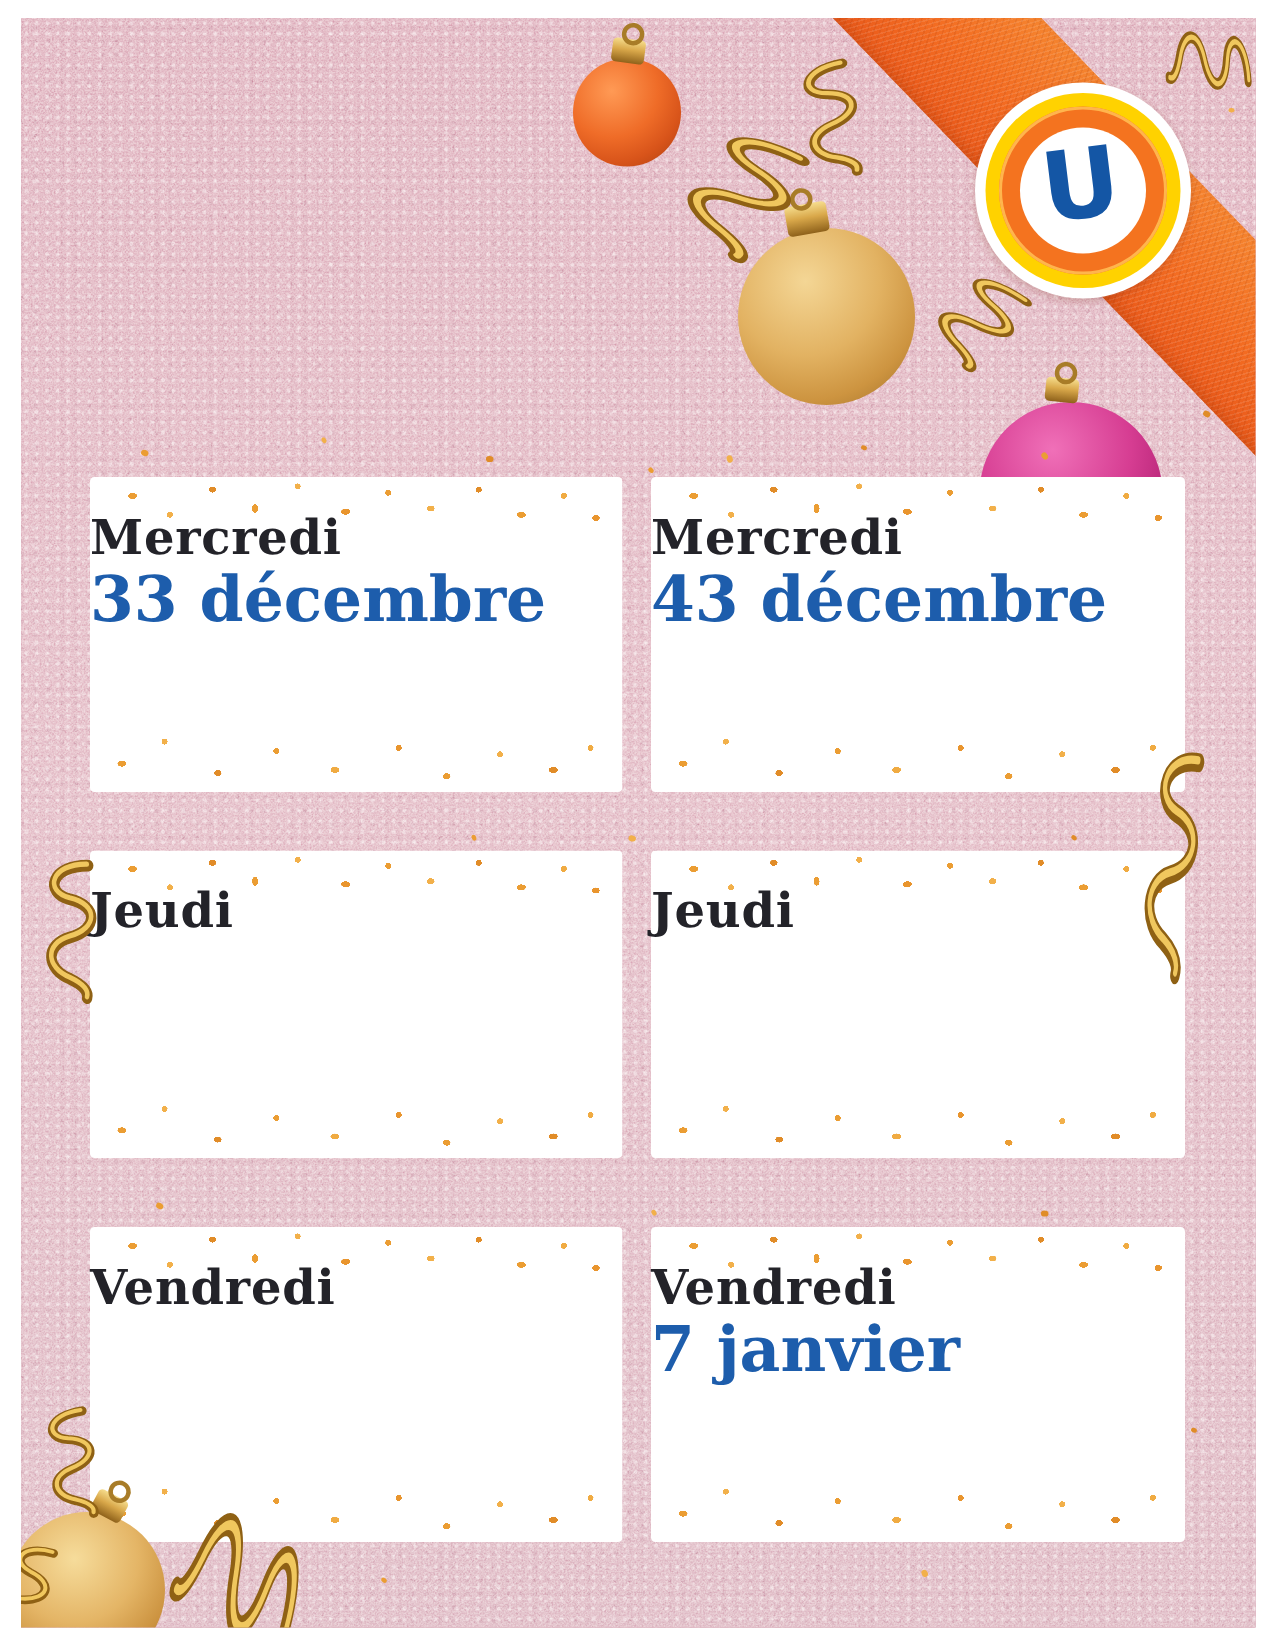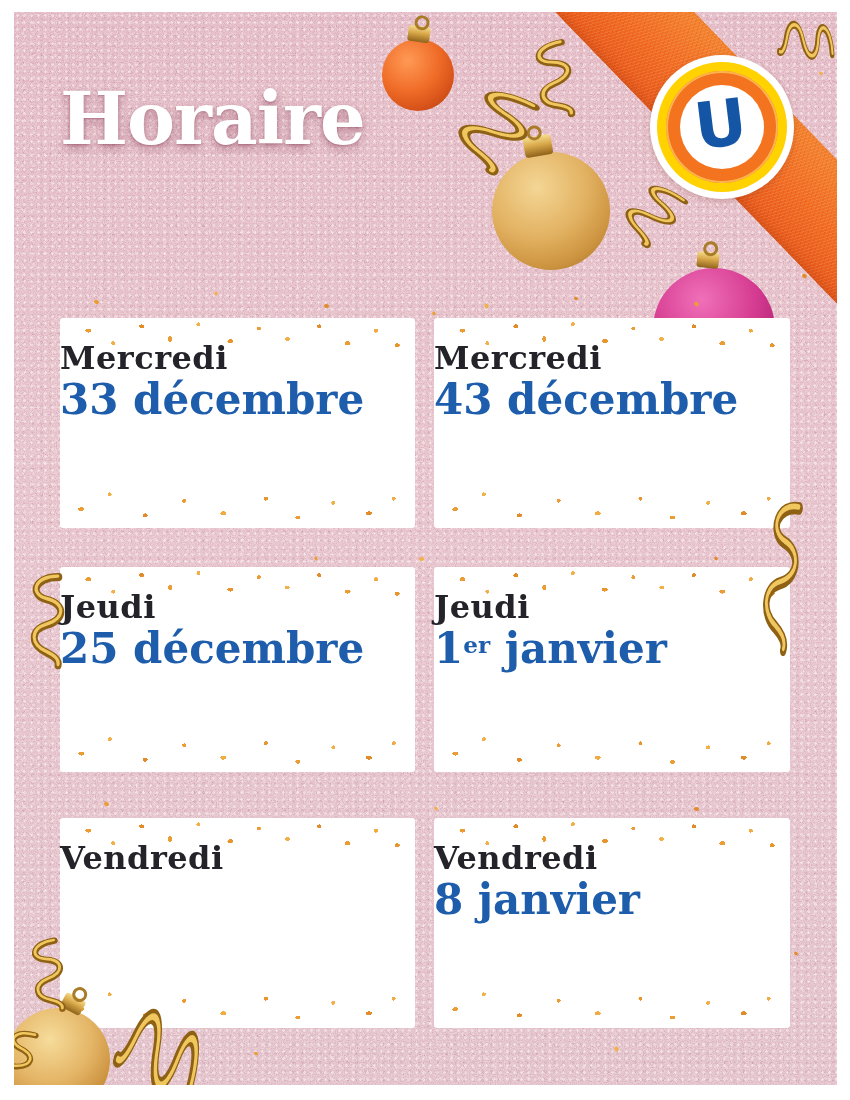--- a/index.html
+++ b/index.html
@@ -120,21 +120,20 @@
       <div class="ring-yellow">
         <div class="ring-orange">
           <div class="ring-core">
             <span class="u-letter">U</span>
           </div>
         </div>
       </div>
     </div>
 
     <h1 class="title" style="margin:0;">
-      <span>Horaire</span>
     </h1>
 
     <div class="ball ball-orange">
         <div class="cap"></div>
       </div>
     <div class="ball ball-gold">
         <div class="cap"></div>
       </div>
     <div class="ball ball-pink">
         <div class="cap"></div>
@@ -146,32 +145,30 @@
     <div class="card c1">
       <div class="day">Mercredi</div>
       <div class="date"><span>33 décembre</span><sup></sup><span></span></div>
     </div>
     <div class="card c2">
       <div class="day">Mercredi</div>
       <div class="date"><span>43 décembre</span><sup></sup><span></span></div>
     </div>
     <div class="card c3">
       <div class="day">Jeudi</div>
-      <div class="date"><span>25 décembre</span><sup></sup><span></span></div>
     </div>
     <div class="card c4">
       <div class="day">Jeudi</div>
-      <div class="date"><span>1</span><sup>er</sup><span> janvier</span></div>
     </div>
     <div class="card c5">
       <div class="day">Vendredi</div>
     </div>
     <div class="card c6">
       <div class="day">Vendredi</div>
-      <div class="date"><span>8 janvier</span><sup></sup><span></span></div>
+      <div class="date"><span>7 janvier</span><sup></sup><span></span></div>
     </div>
 
   <svg class="swirl" viewBox="0 0 60 100" preserveAspectRatio="none" style="left: 434px; top: 76px; width: 95px; height: 85px; transform: rotate(24deg);">
     <path d="M46 6 C18 4 10 22 30 28 C52 34 50 50 28 54 C8 58 8 74 26 82 C34 86 40 91 38 96" fill="none" stroke="#8f6114" stroke-width="8" stroke-linecap="round"></path>
     <path d="M45 5 C18 3 10 21 30 27 C52 33 50 49 28 53 C8 57 8 73 26 81 C34 85 40 90 38 95" fill="none" stroke="#f0c75e" stroke-width="3.5" stroke-linecap="round"></path>
   </svg>
       <svg class="swirl" viewBox="0 0 60 100" preserveAspectRatio="none" style="left: 514px; top: 28px; width: 55px; height: 80px; transform: rotate(-14deg);">
     <path d="M46 6 C18 4 10 22 30 28 C52 34 50 50 28 54 C8 58 8 74 26 82 C34 86 40 91 38 96" fill="none" stroke="#8f6114" stroke-width="8" stroke-linecap="round"></path>
     <path d="M45 5 C18 3 10 21 30 27 C52 33 50 49 28 53 C8 57 8 73 26 81 C34 85 40 90 38 95" fill="none" stroke="#f0c75e" stroke-width="3.5" stroke-linecap="round"></path>
   </svg>

